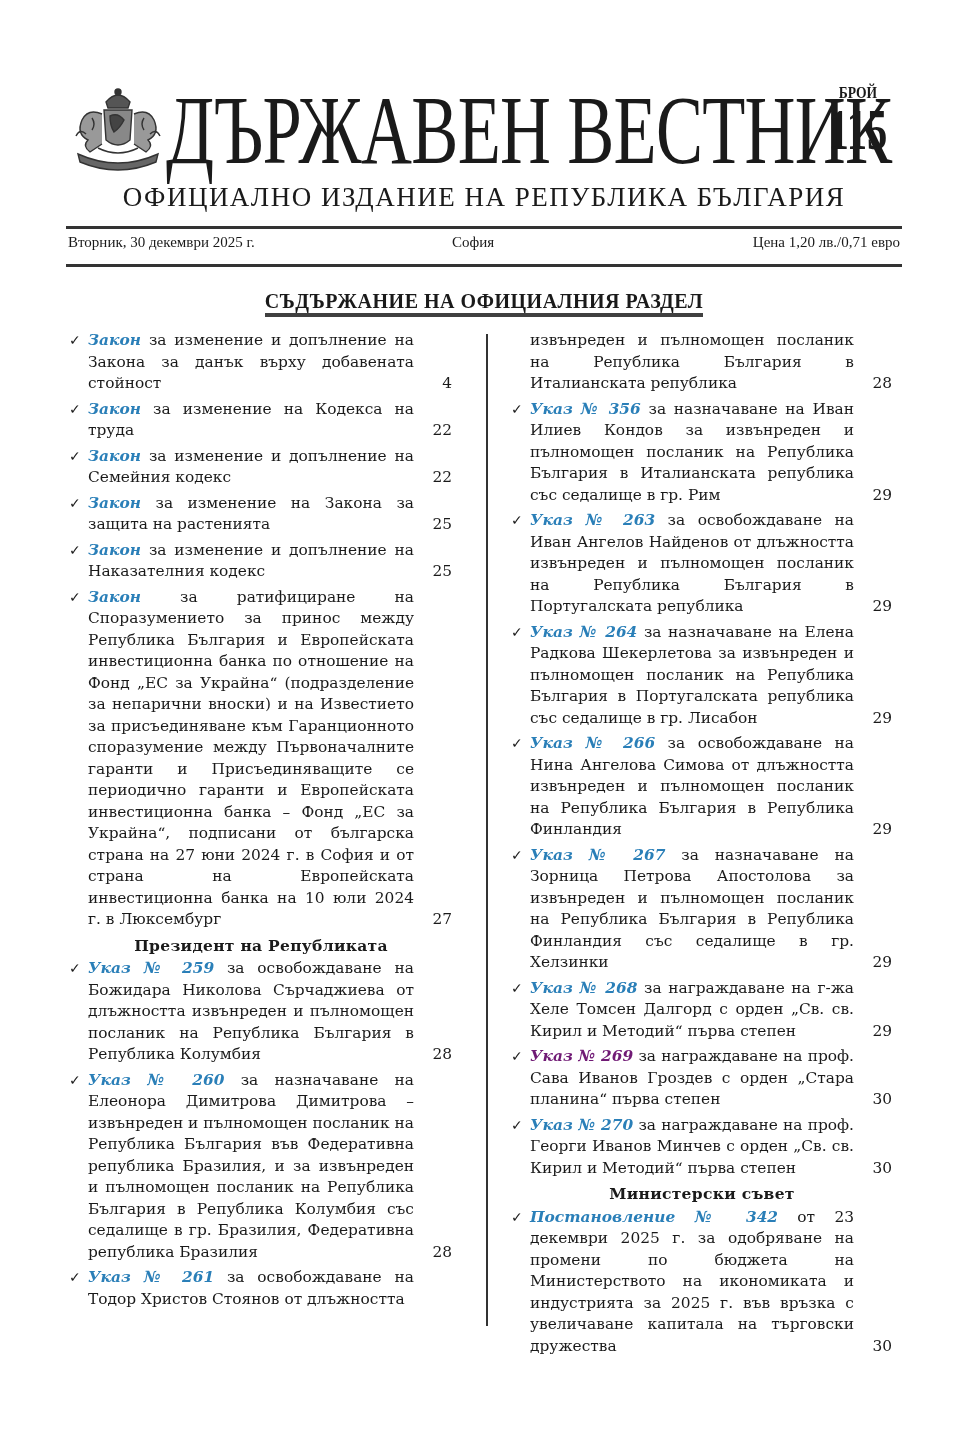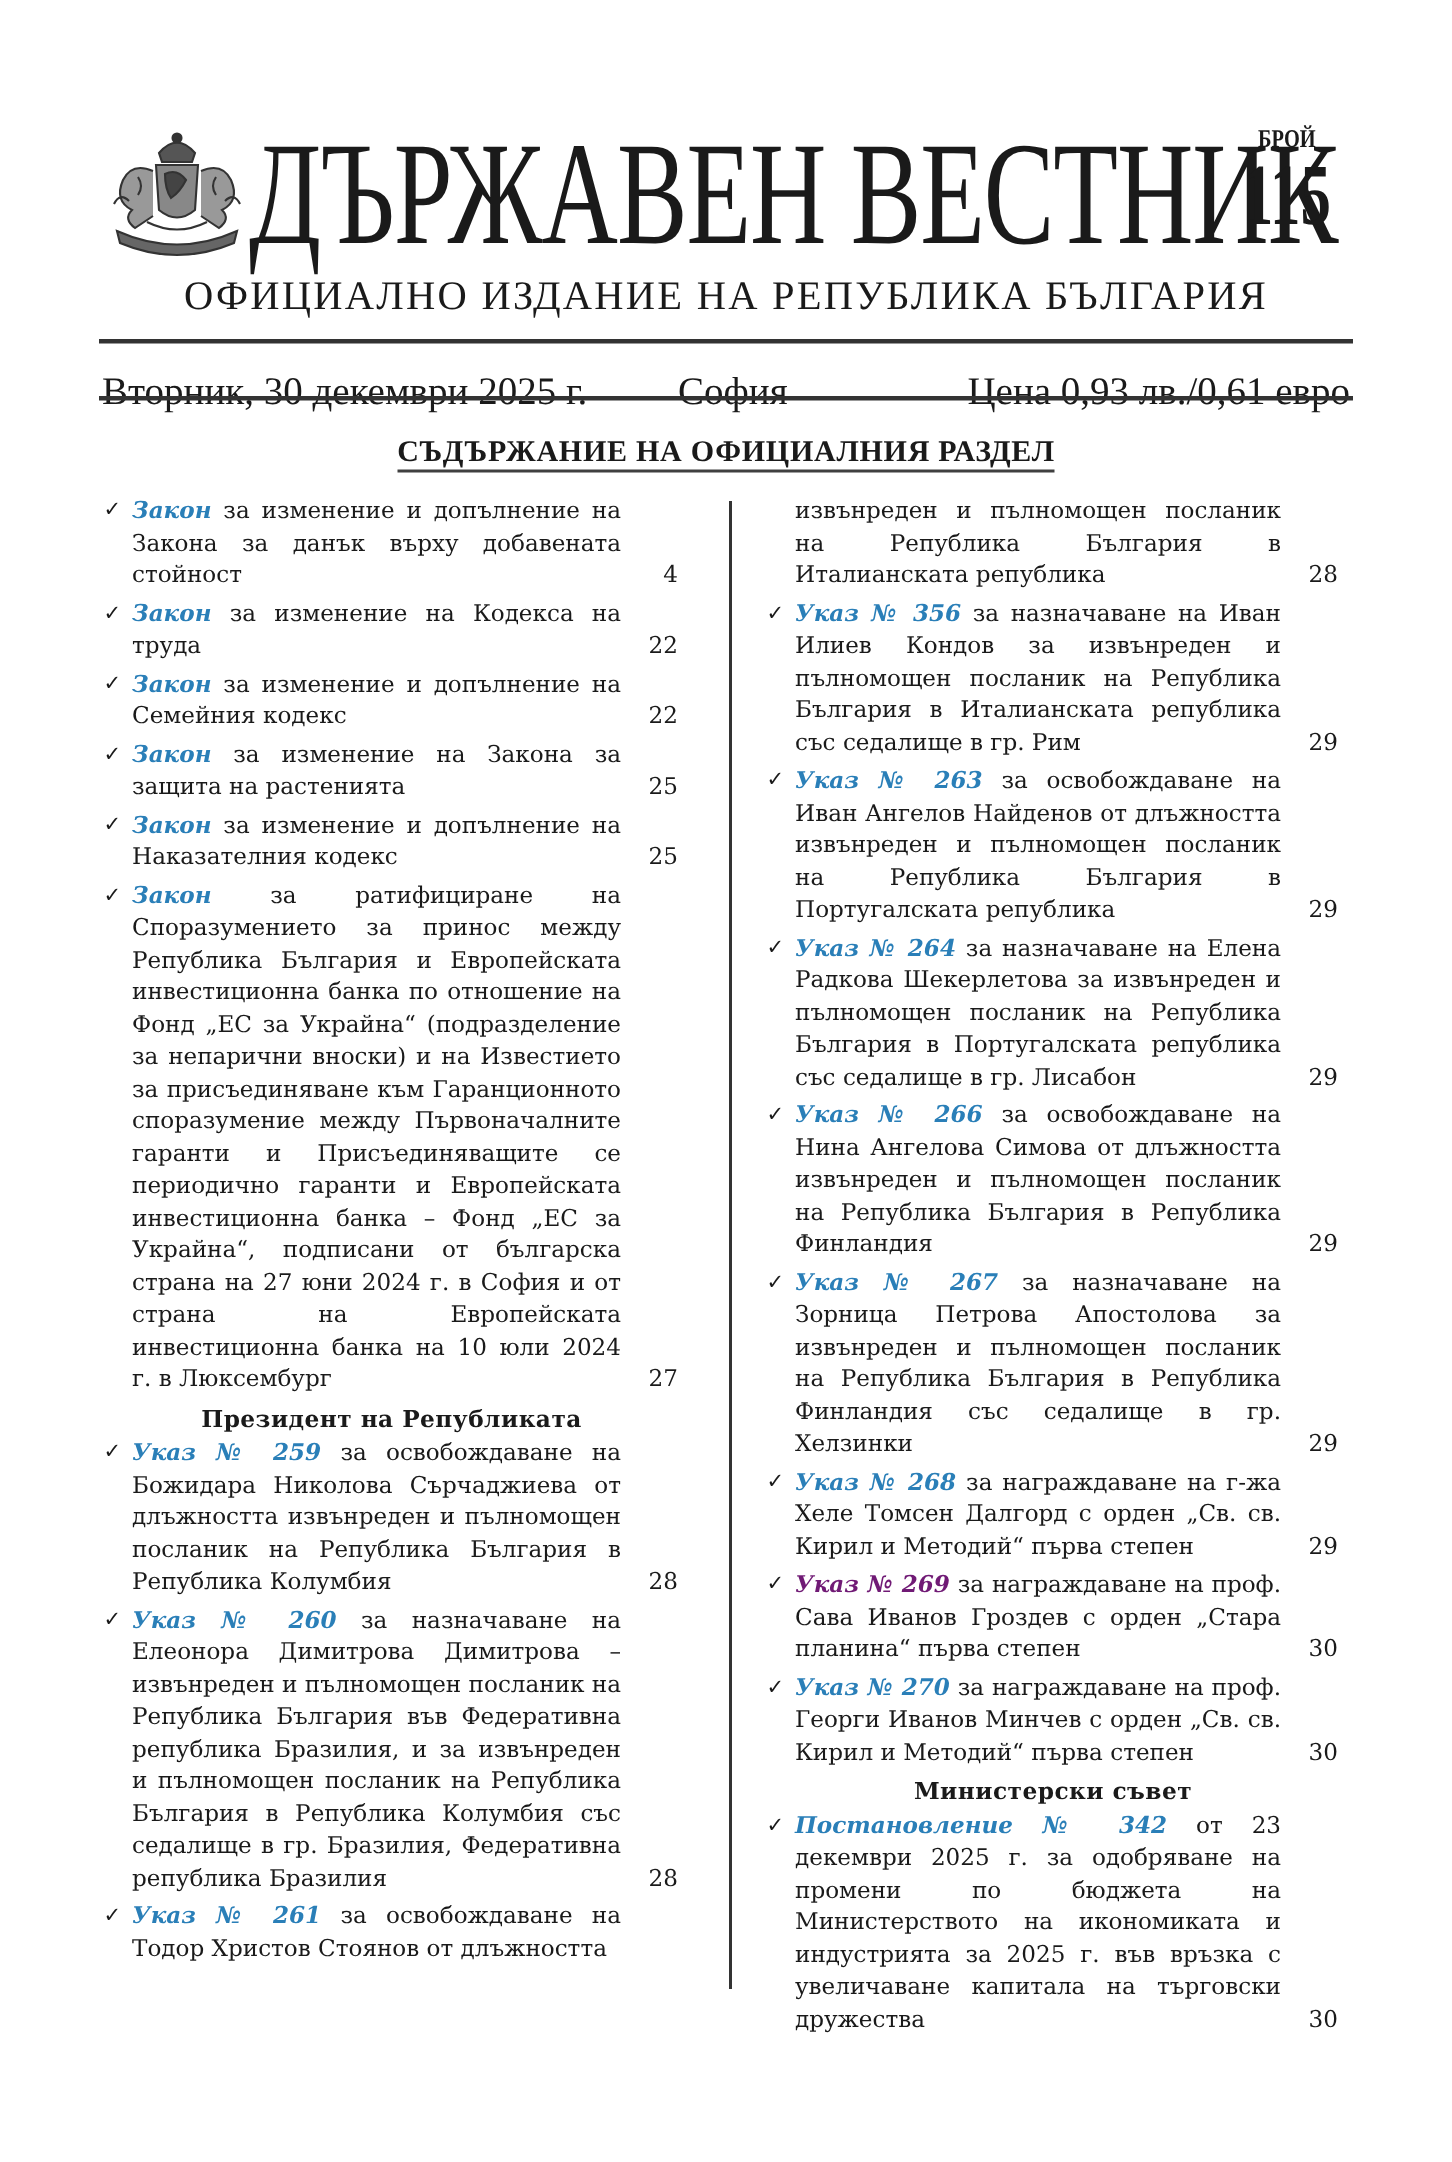--- a/index.html
+++ b/index.html
@@ -10,25 +10,25 @@
   .title { position: absolute; left: 100px; top: 0px; width: 660px; height: 100px;
            font-family: "Liberation Serif", serif; font-size: 98px; line-height: 100px;
            transform: scaleX(0.72); transform-origin: left center; white-space: nowrap; letter-spacing: -1px; color: #1a1a1a; }
   .issue { position: absolute; right: 2px; top: 4px; text-align: center; font-family: "Liberation Serif", serif; }
   .issue .lbl { font-size: 17px; font-weight: bold; transform: scaleX(0.8); display: block; line-height: 18px; }
   .issue .num { font-size: 58px; line-height: 56px; transform: scaleX(0.7); display: block; font-weight: bold; }
   .subtitle { position: absolute; left: 0; width: 968px; top: 182px; text-align: center;
               font-family: "Liberation Serif", serif; font-size: 27px; letter-spacing: 1.5px; }
   .rule { position: absolute; left: 66px; width: 836px; height: 3px; background: #333; }
   .dateline { position: absolute; left: 66px; width: 836px; top: 234px; height: 30px;
-              font-family: "Liberation Serif", serif; font-size: 26px; margin-top: 12px; }
+              font-family: "Liberation Serif", serif; font-size: 15px; }
   .dateline span { position: absolute; top: 0; }
   .toc-title { position: absolute; left: 0; width: 968px; top: 290px; text-align: center; }
   .toc-title span { font-family: "Liberation Serif", serif; font-weight: bold; font-size: 20px; letter-spacing: 0.5px;
-                    border-bottom: 2px solid #404040; padding-bottom: 1px; }
+                    border-bottom: 4px solid #404040; padding-bottom: 1px; }
   .col { position: absolute; top: 330px; font-size: 15.4px; line-height: 21.5px; }
   .col.left { left: 68px; width: 386px; }
   .col.right { left: 510px; width: 384px; }
   .divider { position: absolute; left: 486px; top: 334px; width: 2px; height: 992px; background: #333; }
   .section-head { text-align: center; font-weight: bold; font-size: 15.5px; margin: 0 0 2px 0; letter-spacing: 0.3px; }
   .entry { position: relative; padding-left: 20px; padding-right: 40px; margin-bottom: 4px; text-align: justify; }
   .entry .check { position: absolute; left: 1px; top: 0; font-size: 14px; }
   .entry .link { color: #2a7fb8; font-weight: bold; font-style: italic; text-decoration-thickness: 2px; text-underline-offset: 3px; cursor: pointer; }
   .entry .page { position: absolute; right: 2px; bottom: 0; }
   .entry.cont { padding-left: 20px; }
@@ -57,21 +57,21 @@
     <span class="num">115</span>
   </div>
 </div>
 
 <div class="subtitle">ОФИЦИАЛНО ИЗДАНИЕ НА РЕПУБЛИКА БЪЛГАРИЯ</div>
 
 <div class="rule" style="top:226px"></div>
 <div class="dateline">
   <span style="left:2px">Вторник, 30 декември 2025 г.</span>
   <span style="left:386px">София</span>
-  <span style="right:2px">Цена  0,93 лв./0,61 евро</span>
+  <span style="right:2px">Цена  1,20 лв./0,71 евро</span>
 </div>
 <div class="rule" style="top:264px"></div>
 
 <div class="toc-title">
   <span>СЪДЪРЖАНИЕ НА ОФИЦИАЛНИЯ РАЗДЕЛ</span>
 </div>
 
 <div class="divider"></div>
 
 <div class="col left" id="leftCol">

